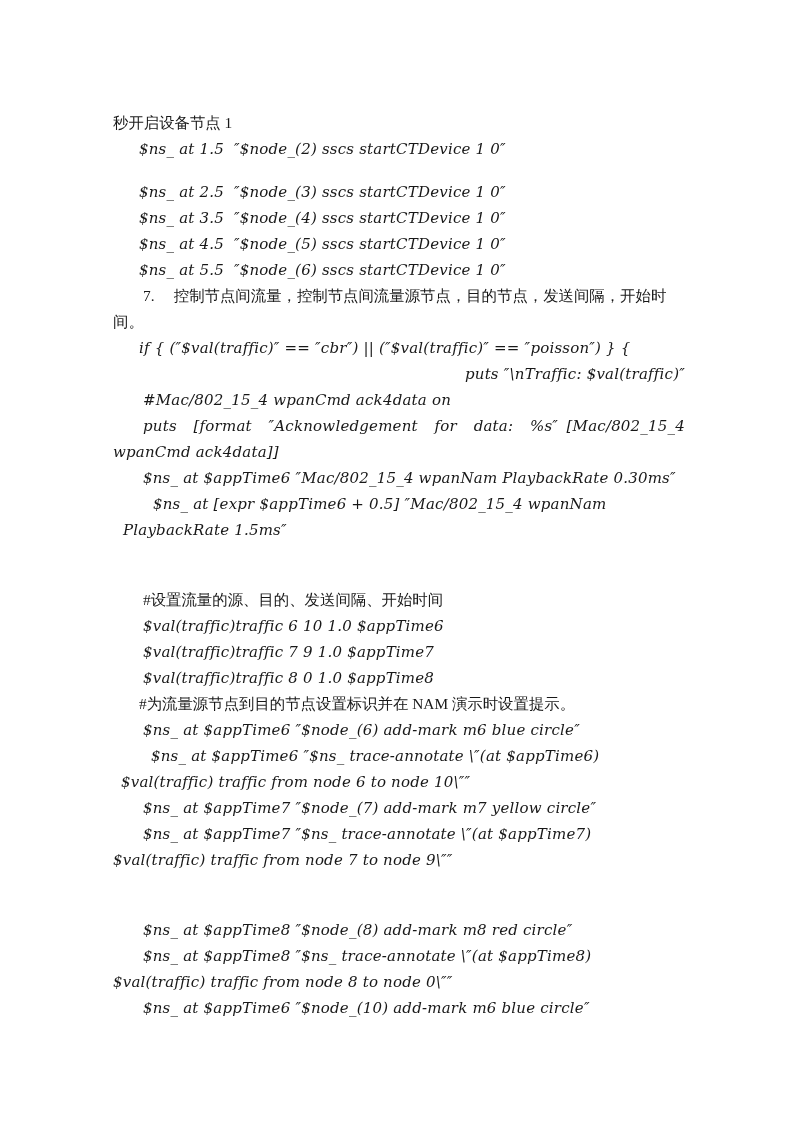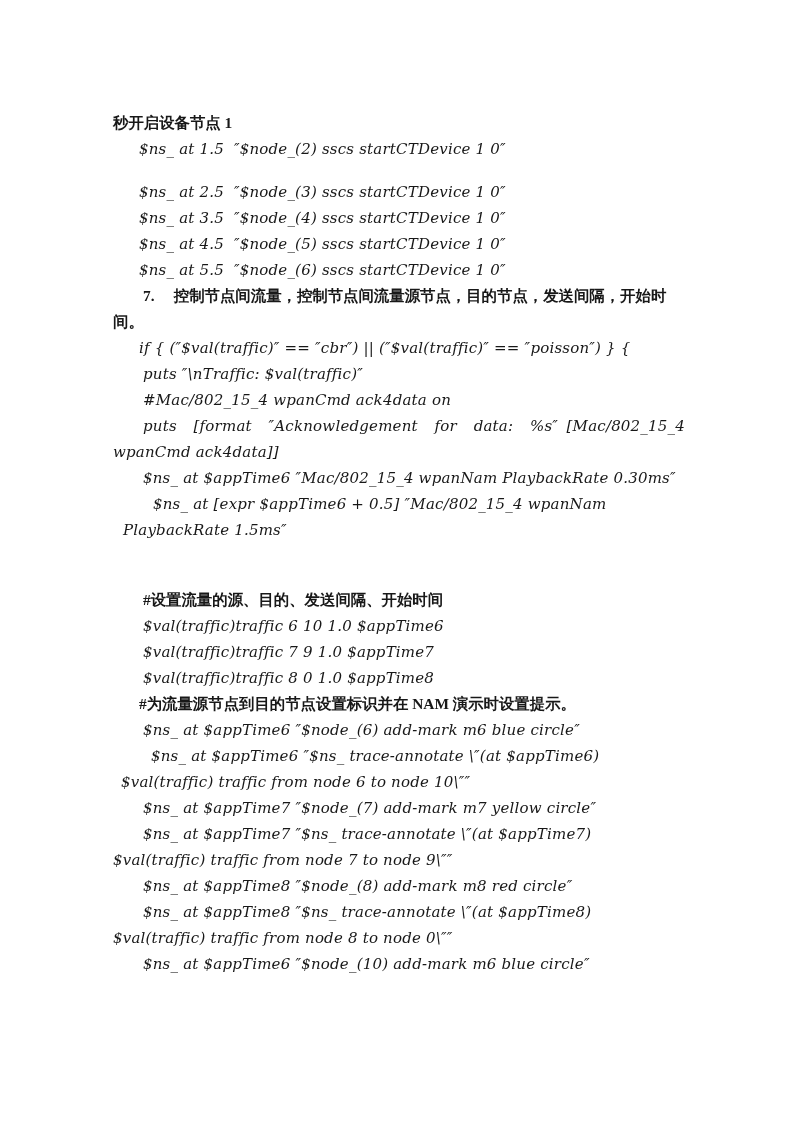--- a/index.html
+++ b/index.html
@@ -31,21 +31,20 @@
     font-size: 15.2px;
     line-height: 26px;
     white-space: pre-wrap;
     word-break: break-word;
     letter-spacing: 0px;
   }
   
   .cn {
     font-family: "Liberation Serif", "DejaVu Serif", serif;
     font-size: 15.4px;
-    font-weight: bold;
   }
   
   .code {
     font-family: "DejaVu Serif", "Liberation Serif", serif;
     font-size: 15.0px;
     letter-spacing: 0.2px;
     font-style: italic;
   }
 </style>
 </head>
@@ -54,31 +53,31 @@
 <div id="page">
   <div id="doc-body">
       <div class="line cn" style="padding-left: 0px;">秒开启设备节点 1</div>
       <div class="line code" style="padding-left: 26px;">$ns_ at 1.5  ″$node_(2) sscs startCTDevice 1 0″</div>
       <div class="line code" style="padding-left: 26px; margin-top: 17px;">$ns_ at 2.5  ″$node_(3) sscs startCTDevice 1 0″</div>
       <div class="line code" style="padding-left: 26px;">$ns_ at 3.5  ″$node_(4) sscs startCTDevice 1 0″</div>
       <div class="line code" style="padding-left: 26px;">$ns_ at 4.5  ″$node_(5) sscs startCTDevice 1 0″</div>
       <div class="line code" style="padding-left: 26px;">$ns_ at 5.5  ″$node_(6) sscs startCTDevice 1 0″</div>
       <div class="line cn" style="padding-left: 0px; text-indent: 30px; margin-left: 0px;">7.  控制节点间流量，控制节点间流量源节点，目的节点，发送间隔，开始时间。</div>
       <div class="line code" style="padding-left: 0px; text-indent: 26px; margin-left: 0px;">if { (″$val(traffic)″ == ″cbr″) || (″$val(traffic)″ == ″poisson″) } {</div>
-      <div class="line code" style="padding-left: 30px;">puts ″\nTraffic: $val(traffic)″</div>
+      <div class="line code" style="padding-left: 30px; text-align: right;">puts ″\nTraffic: $val(traffic)″</div>
       <div class="line code" style="padding-left: 30px;">#Mac/802_15_4 wpanCmd ack4data on</div>
       <div class="line code" style="padding-left: 0px; text-indent: 30px; margin-left: 0px; text-align: justify;">puts  [format  ″Acknowledgement  for  data:  %s″ [Mac/802_15_4 wpanCmd ack4data]]</div>
       <div class="line code" style="padding-left: 0px; text-indent: 30px; margin-left: 0px;">$ns_ at $appTime6 ″Mac/802_15_4 wpanNam PlaybackRate 0.30ms″</div>
       <div class="line code" style="padding-left: 0px; text-indent: 30px; margin-left: 10px;">$ns_ at [expr $appTime6 + 0.5] ″Mac/802_15_4 wpanNam PlaybackRate 1.5ms″</div>
       <div class="line cn" style="padding-left: 30px; margin-top: 44px;">#设置流量的源、目的、发送间隔、开始时间</div>
       <div class="line code" style="padding-left: 30px;">$val(traffic)traffic 6 10 1.0 $appTime6</div>
       <div class="line code" style="padding-left: 30px;">$val(traffic)traffic 7 9 1.0 $appTime7</div>
       <div class="line code" style="padding-left: 30px;">$val(traffic)traffic 8 0 1.0 $appTime8</div>
       <div class="line cn" style="padding-left: 26px;">#为流量源节点到目的节点设置标识并在 NAM 演示时设置提示。</div>
       <div class="line code" style="padding-left: 30px;">$ns_ at $appTime6 ″$node_(6) add-mark m6 blue circle″</div>
       <div class="line code" style="padding-left: 0px; text-indent: 30px; margin-left: 8px;">$ns_ at $appTime6 ″$ns_ trace-annotate \″(at $appTime6) $val(traffic) traffic from node 6 to node 10\″″</div>
       <div class="line code" style="padding-left: 30px;">$ns_ at $appTime7 ″$node_(7) add-mark m7 yellow circle″</div>
       <div class="line code" style="padding-left: 0px; text-indent: 30px; margin-left: 0px;">$ns_ at $appTime7 ″$ns_ trace-annotate \″(at $appTime7) $val(traffic) traffic from node 7 to node 9\″″</div>
-      <div class="line code" style="padding-left: 30px;">$ns_ at $appTime8 ″$node_(8) add-mark m8 red circle″</div>
+      <div class="line code" style="padding-left: 30px; margin-top: 44px;">$ns_ at $appTime8 ″$node_(8) add-mark m8 red circle″</div>
       <div class="line code" style="padding-left: 0px; text-indent: 30px; margin-left: 0px;">$ns_ at $appTime8 ″$ns_ trace-annotate \″(at $appTime8) $val(traffic) traffic from node 8 to node 0\″″</div>
       <div class="line code" style="padding-left: 30px;">$ns_ at $appTime6 ″$node_(10) add-mark m6 blue circle″</div>
     </div>
 </div>
 
 </body></html>

